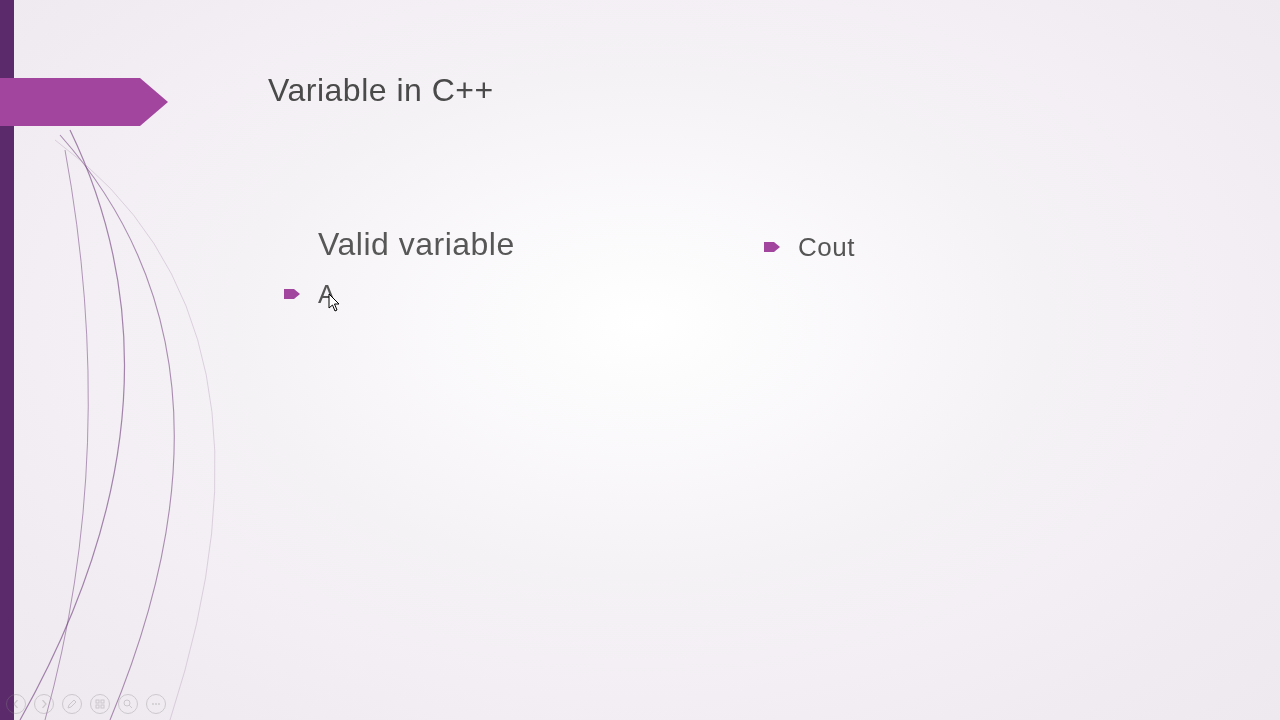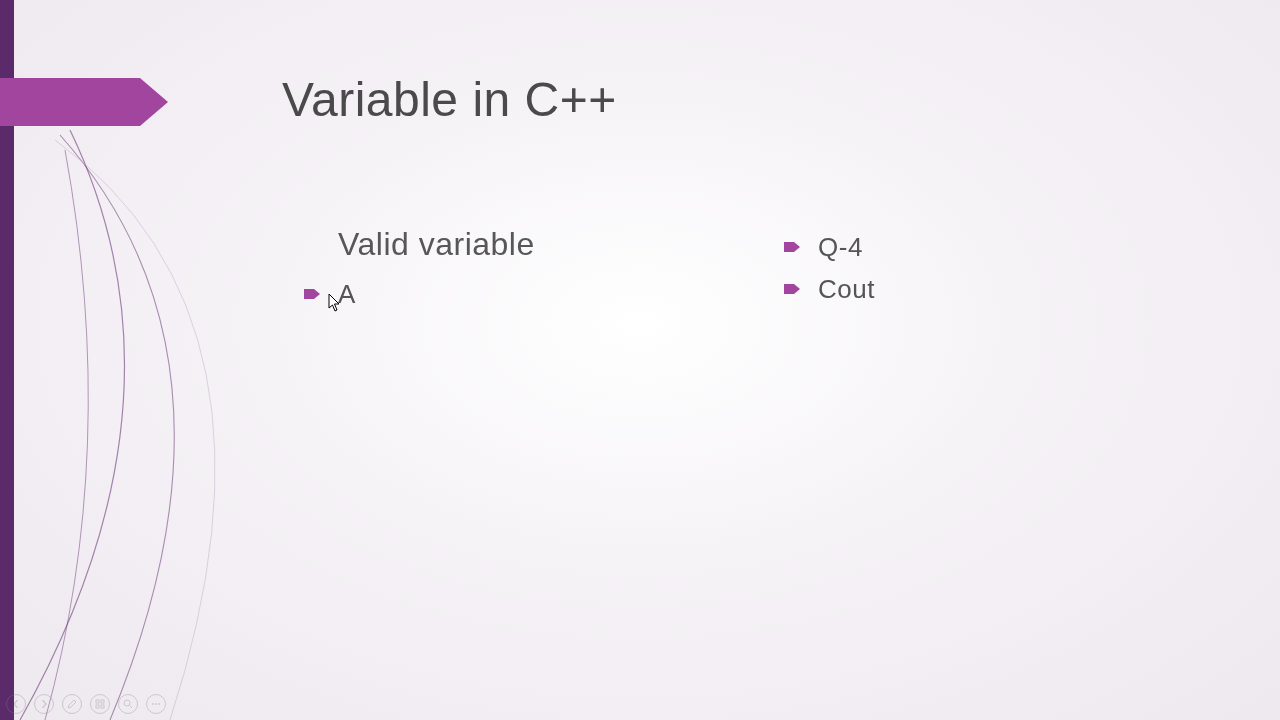--- a/index.html
+++ b/index.html
@@ -40,32 +40,31 @@
   .wisps {
     position: absolute;
     left: 0; top: 0;
     width: 320px; height: 720px;
     pointer-events: none;
   }
 
   
   .title {
     position: absolute;
-    left: 282px; top: 72px;
-    font-size: 48px;
+    left: 268px; top: 72px;
+    font-size: 32px;
     font-weight: 300;
     color: #4a4a4a;
     letter-spacing: 0.5px;
   }
 
   
   .col {
     position: absolute;
     top: 226px;
-    margin-left: 20px;
   }
   .col.left { left: 318px; }
   .col.right { left: 798px; }
 
   .col-heading {
     font-size: 32px;
     font-weight: 300;
     color: #575757;
     margin-bottom: 10px;
     letter-spacing: 0.5px;
@@ -161,27 +160,20 @@
   </ul>
 </div>
 
 <div class="col right">
   <ul class="bullets">
     <li>
       <span class="arrow-bullet">
           <span class="ab-body"></span>
           <span class="ab-head"></span>
         </span>
-      <span>Q-4</span>
-    </li>
-    <li>
-      <span class="arrow-bullet">
-          <span class="ab-body"></span>
-          <span class="ab-head"></span>
-        </span>
       <span>Cout</span>
     </li>
   </ul>
 </div>
 
 <svg class="cursor" viewBox="0 0 14 20">
   <path d="M1 1 L1 15 L4.5 12 L7 18 L9 17 L6.5 11 L11 11 Z" fill="#fff" stroke="#000" stroke-width="1"></path>
 </svg>
 
 <div class="slide-controls">

